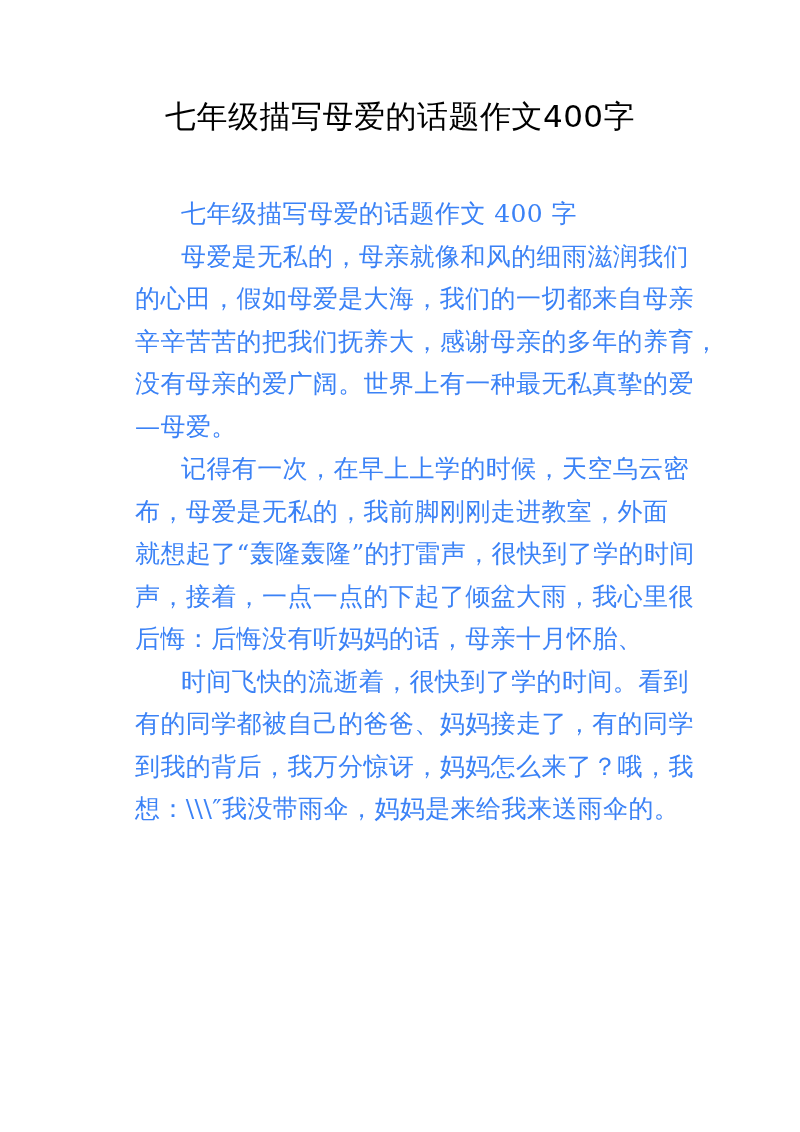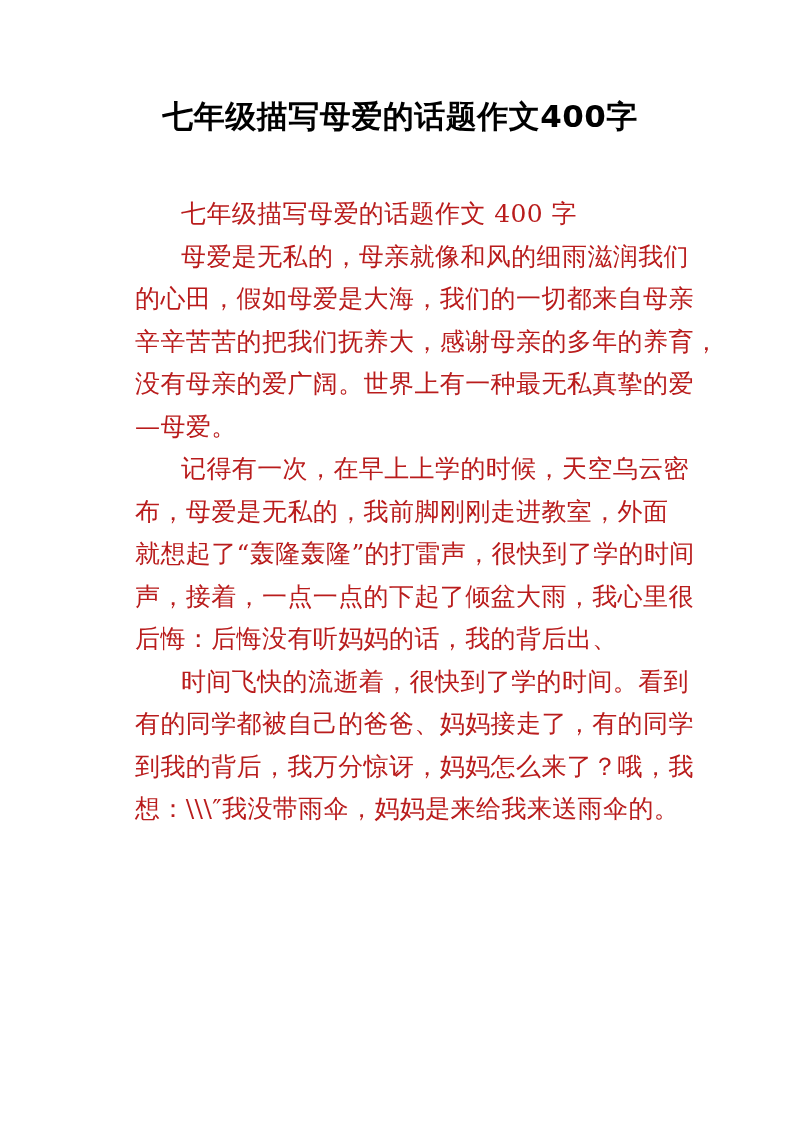--- a/index.html
+++ b/index.html
@@ -1,25 +1,25 @@
 <!DOCTYPE html>
 <html><head>
 <meta charset="utf-8">
 <style>
   html, body { margin:0; padding:0; background:#ffffff; }
   body { width:800px; height:1132px; position:relative; overflow:hidden; }
   .page { position:absolute; left:0; top:0; width:800px; height:1132px; background:#fff; }
   .title {
     position:absolute; left:0; top:96px; width:800px; text-align:center;
-    font-family:"DejaVu Sans", sans-serif; font-weight:bold; font-size:31px;
+    font-family:"DejaVu Sans", sans-serif; font-weight:normal; font-size:31px;
     color:#000; letter-spacing:0.5px; line-height:40px;
   }
   .body {
     position:absolute; left:135px; top:193px; width:534px;
-    font-family:"DejaVu Serif", serif; font-size:25px; color:#b91c1c;
+    font-family:"DejaVu Serif", serif; font-size:25px; color:#3b82f6;
     line-height:42.5px;
   }
   .line { display:block; white-space:nowrap; height:42.5px; letter-spacing:0.4px; }
   .indent { padding-left:46px; }
 </style>
 </head>
 <body>
 
 <div class="page">
   <div class="title">七年级描写母爱的话题作文400字</div>
@@ -27,19 +27,19 @@
     <span class="line indent">七年级描写母爱的话题作文 400 字</span>
     <span class="line indent">母爱是无私的，母亲就像和风的细雨滋润我们</span>
     <span class="line">的心田，假如母爱是大海，我们的一切都来自母亲</span>
     <span class="line">辛辛苦苦的把我们抚养大，感谢母亲的多年的养育，</span>
     <span class="line">没有母亲的爱广阔。世界上有一种最无私真挚的爱</span>
     <span class="line">—母爱。</span>
     <span class="line indent">记得有一次，在早上上学的时候，天空乌云密</span>
     <span class="line">布，母爱是无私的，我前脚刚刚走进教室，外面</span>
     <span class="line">就想起了“轰隆轰隆”的打雷声，很快到了学的时间</span>
     <span class="line">声，接着，一点一点的下起了倾盆大雨，我心里很</span>
-    <span class="line">后悔：后悔没有听妈妈的话，我的背后出、</span>
+    <span class="line">后悔：后悔没有听妈妈的话，母亲十月怀胎、</span>
     <span class="line indent">时间飞快的流逝着，很快到了学的时间。看到</span>
     <span class="line">有的同学都被自己的爸爸、妈妈接走了，有的同学</span>
     <span class="line">到我的背后，我万分惊讶，妈妈怎么来了？哦，我</span>
     <span class="line">想：\\\″我没带雨伞，妈妈是来给我来送雨伞的。</span>
   </div>
 </div>
 
 </body></html>

